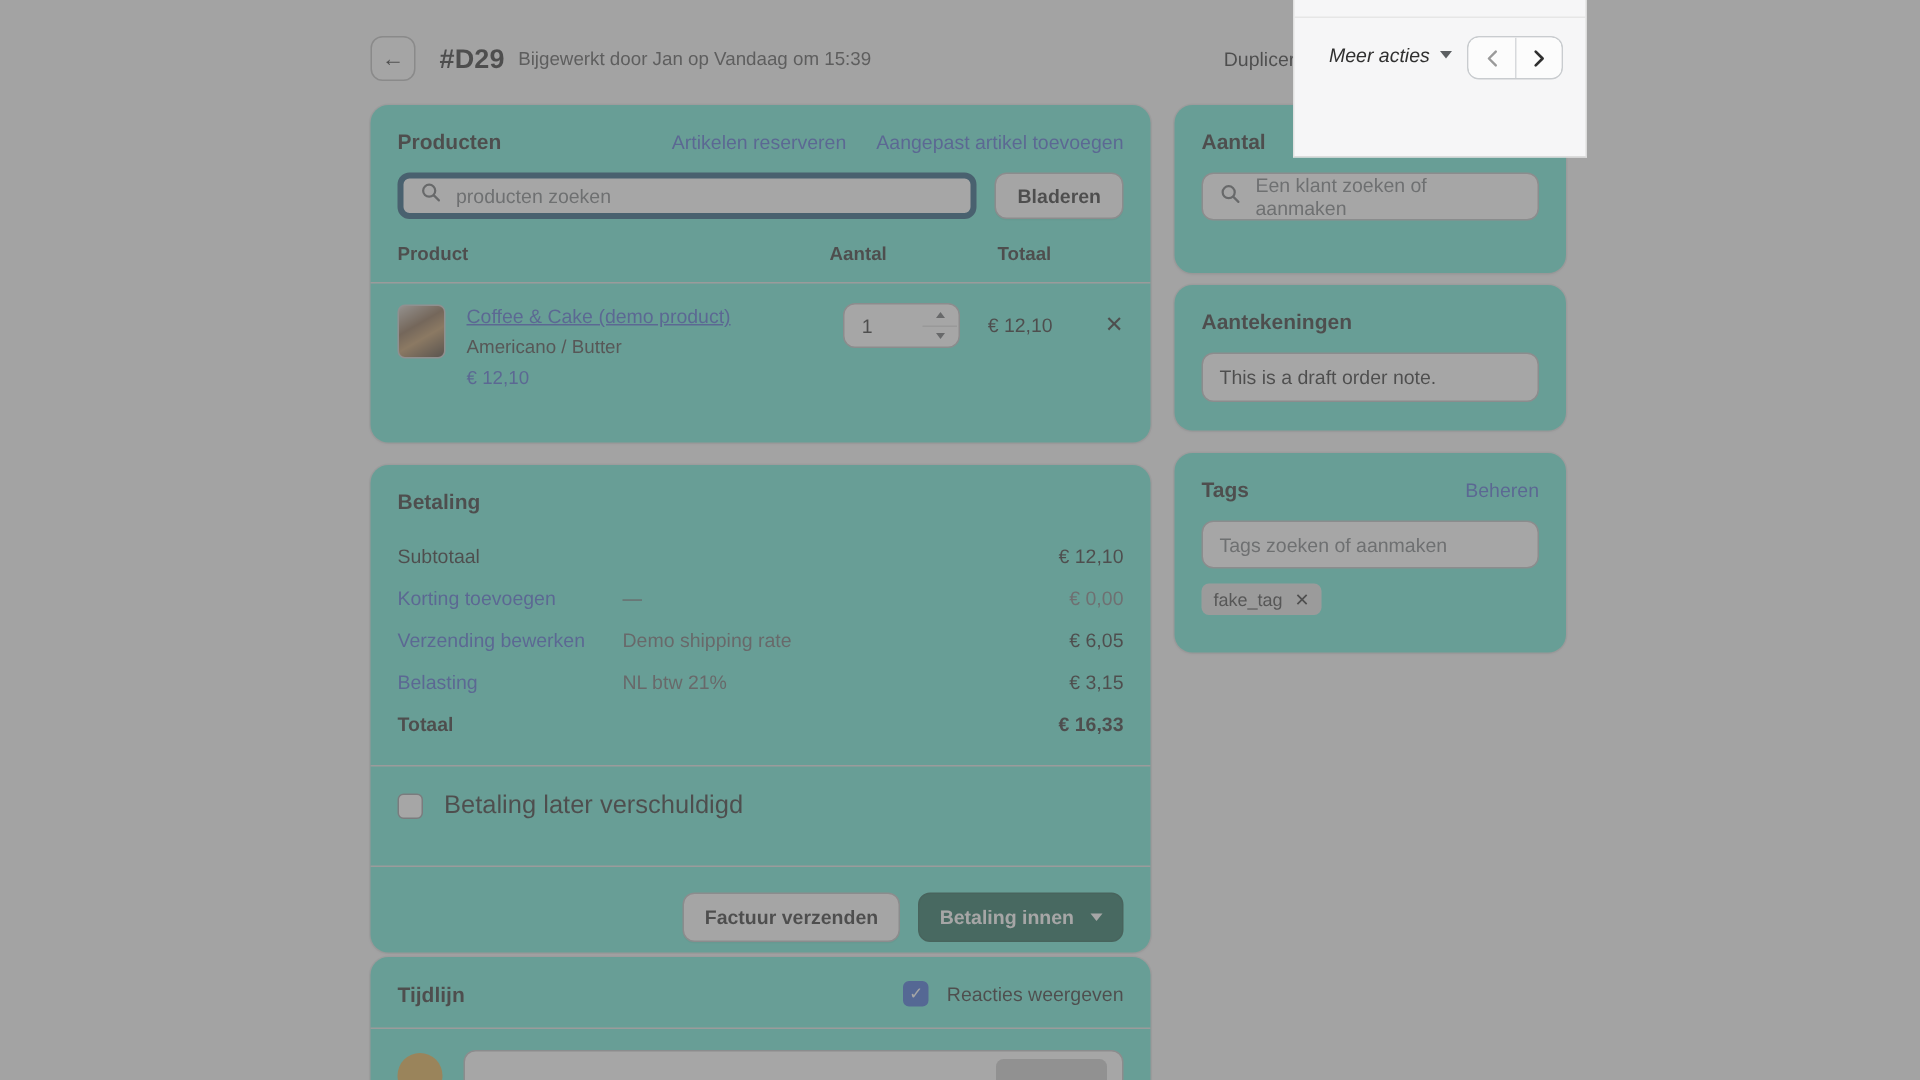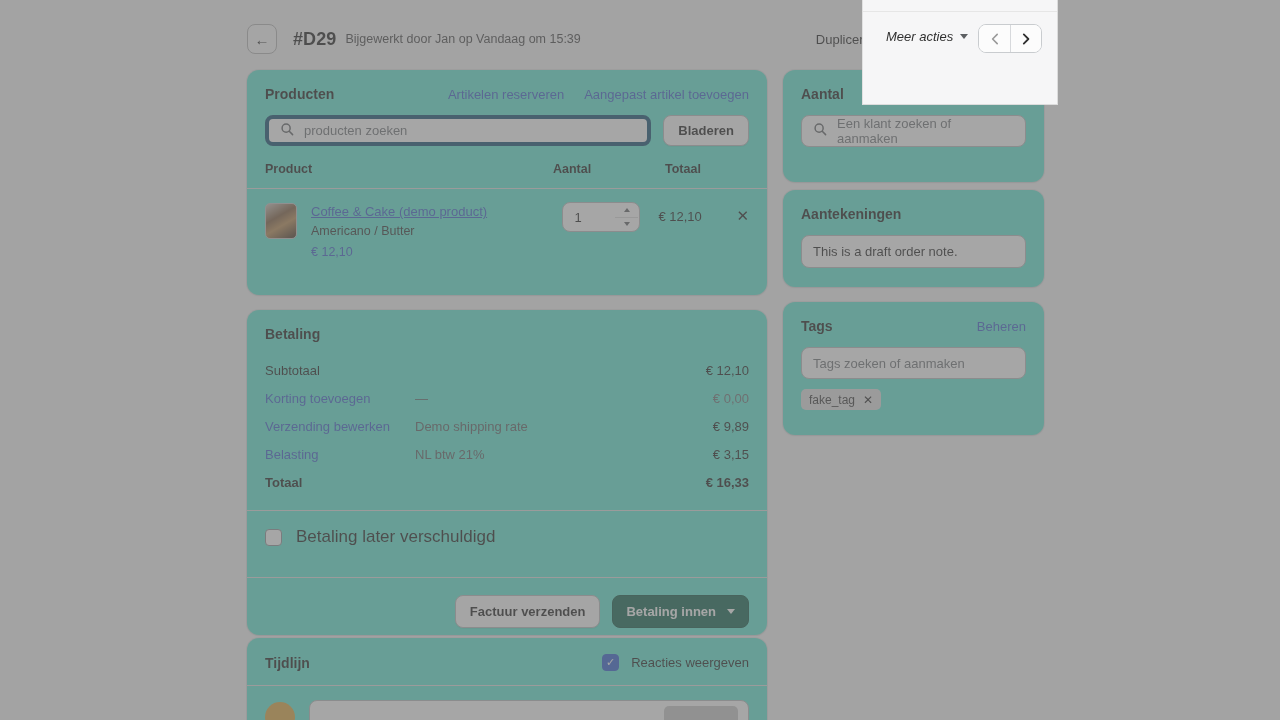--- a/index.html
+++ b/index.html
@@ -285,21 +285,21 @@
 
         <div class="pay-row muted">
           <div class="lab lnk">Korting toevoegen</div>
           <div class="mid">—</div>
           <div class="amt">€ 0,00</div>
         </div>
 
         <div class="pay-row">
           <div class="lab lnk">Verzending bewerken</div>
           <div class="mid">Demo shipping rate</div>
-          <div class="amt">€ 9,89</div>
+          <div class="amt">€ 6,05</div>
         </div>
 
         <div class="pay-row">
           <div class="lab lnk">Belasting</div>
           <div class="mid">NL btw 21%</div>
           <div class="amt">€ 3,15</div>
         </div>
 
         <div class="pay-row total">
           <div class="lab">Totaal</div>

